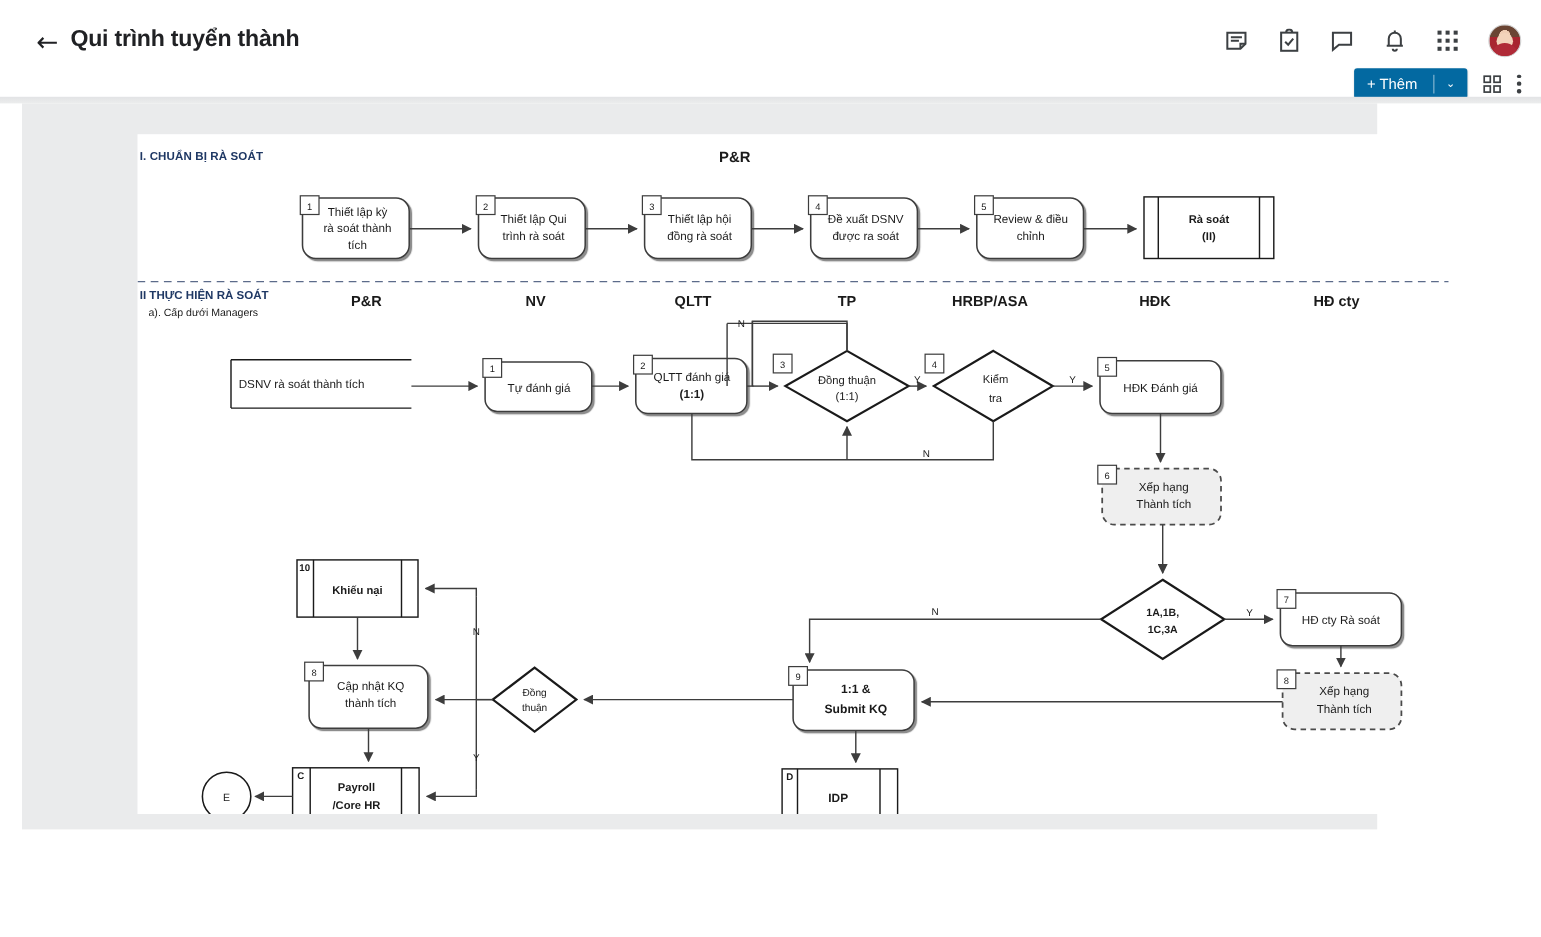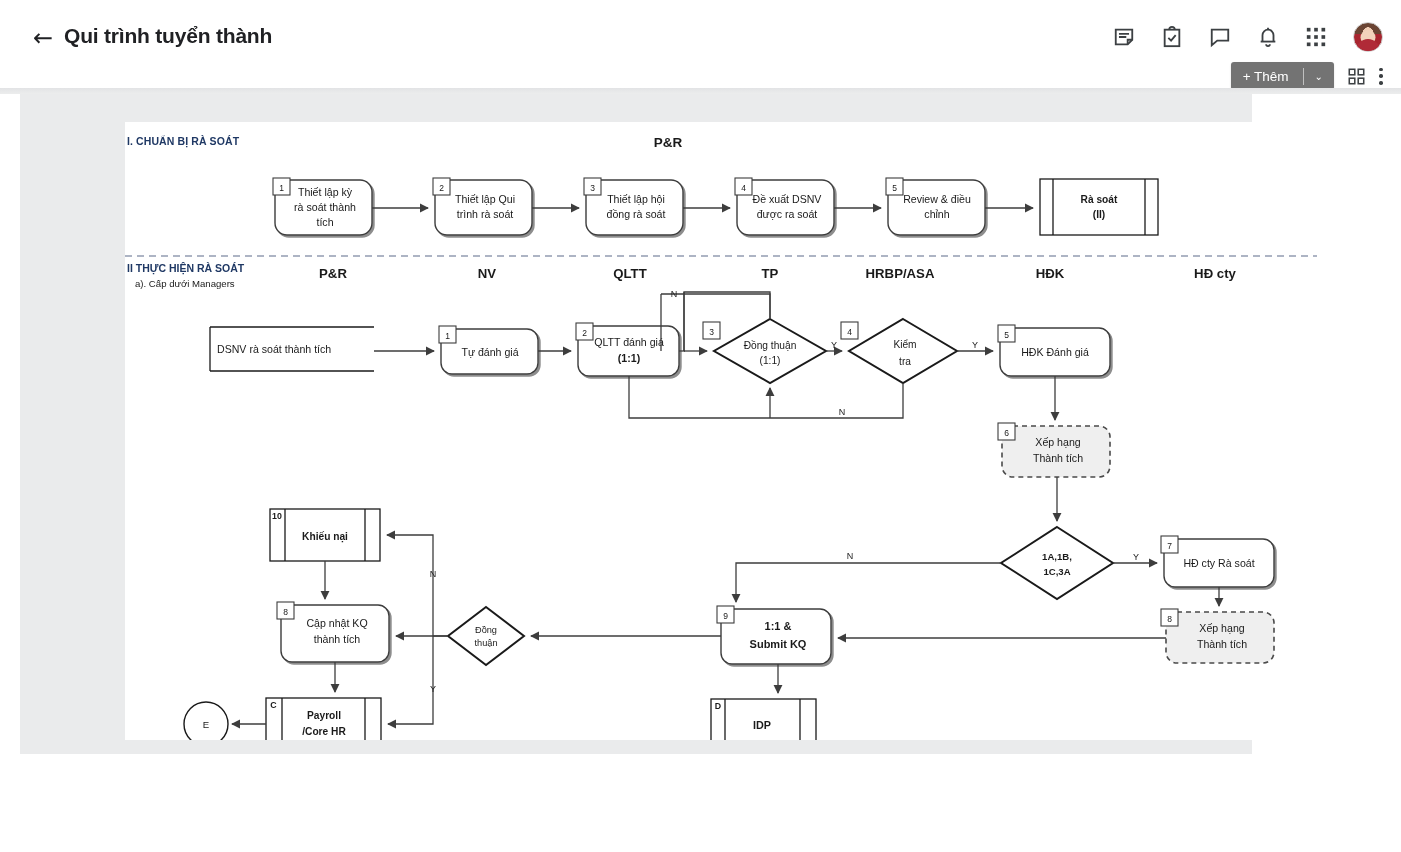--- a/index.html
+++ b/index.html
@@ -39,21 +39,21 @@
     content:""; position:absolute; left:50%; top:7px; transform:translateX(-50%);
     width:15px; height:15px; border-radius:50%; background:#f3d3bb;
   }
   .avatar::after{
     content:""; position:absolute; left:50%; bottom:0; transform:translateX(-50%);
     width:24px; height:12px; border-radius:12px 12px 0 0; background:#b02a37;
   }
 
   .action-row { position:absolute; right:18px; top:62px; display:flex; align-items:center; gap:14px; }
   .btn-add {
-    display:flex; align-items:center; height:28px; background:#737373; color:#fff;
+    display:flex; align-items:center; height:28px; background:#0369a1; color:#fff;
     border-radius:3px; font-size:13.5px; cursor:pointer; user-select:none;
     box-shadow:0 1px 2px rgba(0,0,0,.15);
   }
   .btn-add .lbl { padding:0 14px 0 12px; display:flex; align-items:center; gap:6px; white-space:nowrap;}
   .btn-add .sep { width:1px; height:17px; background:rgba(255,255,255,.55); }
   .btn-add .caret { padding:0 11px; display:flex; align-items:center; font-size:10px; }
   .grid4 { width:17px; height:17px; cursor:pointer; }
   .kebab { width:4px; height:17px; display:flex; flex-direction:column; justify-content:space-between; align-items:center; cursor:pointer; }
   .kebab i { width:3.5px; height:3.5px; border-radius:50%; background:#3c4043; display:block;}
 

